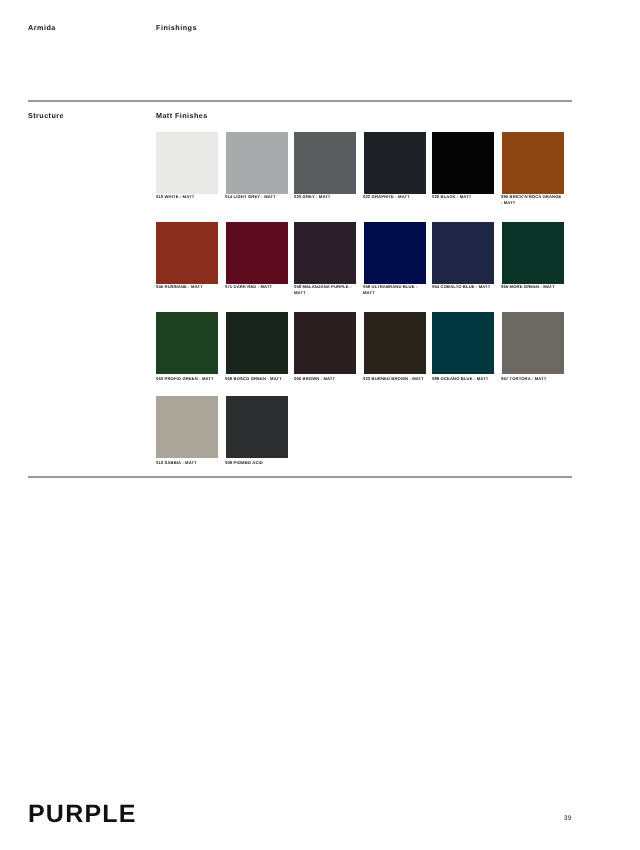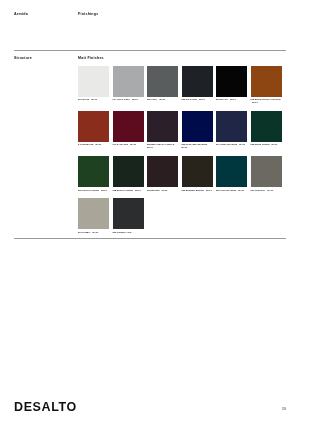--- a/index.html
+++ b/index.html
@@ -253,17 +253,17 @@
               <div class="swatch-caption">069 PIOMBO ACID</div>
             </div>
           </div>
         </div>
     </div>
   </div>
 
   <div class="rule-bottom"></div>
 
   <div class="footer">
-    <div class="brand">DESALTO</div>
+    <div class="brand">PURPLE</div>
     <div class="page-no">39</div>
   </div>
 
 </div>
 
 </body></html>

